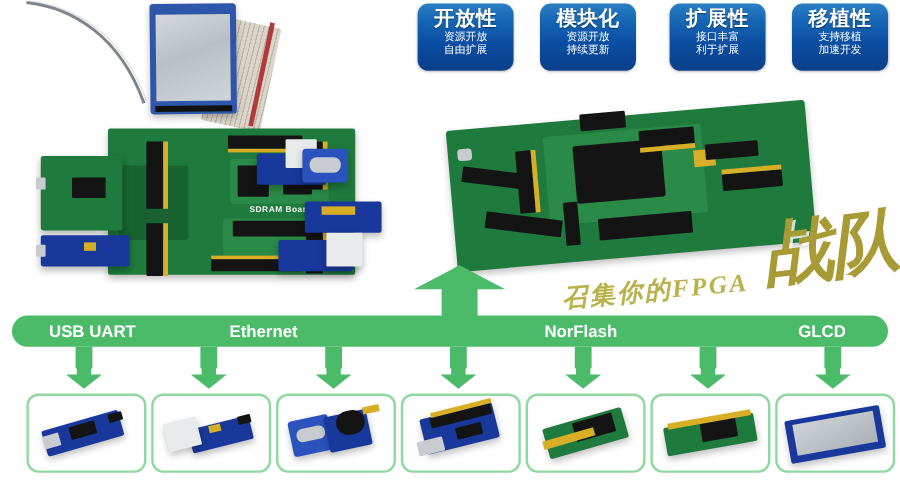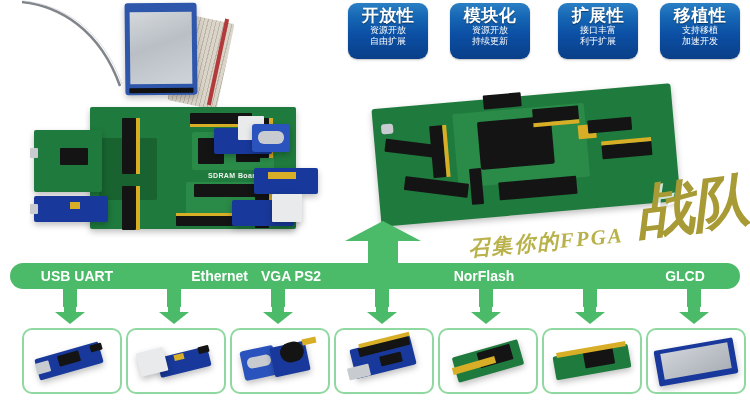--- a/index.html
+++ b/index.html
@@ -237,21 +237,20 @@
 
   <div id="big-up">
     <div class="head"></div>
     <div class="shaft"></div>
   </div>
 
   <div id="green-bar"></div>
 
   <div class="gb-label" style="left:18px;width:118px;">USB UART</div>
   <div class="gb-label" style="left:130px;width:118px;text-align:right;">Ethernet</div>
-  <div class="gb-label" style="left:232px;width:118px;">VGA PS2</div>
   <div class="gb-label" style="left:424px;width:120px;">NorFlash</div>
   <div class="gb-label" style="left:630px;width:110px;">GLCD</div>
 
   <div class="stub" style="left:63px;"></div>
   <div class="stub" style="left:167px;"></div>
   <div class="stub" style="left:271px;"></div>
   <div class="stub" style="left:375px;"></div>
   <div class="stub" style="left:479px;"></div>
   <div class="stub" style="left:583px;"></div>
   <div class="stub" style="left:687px;"></div>

